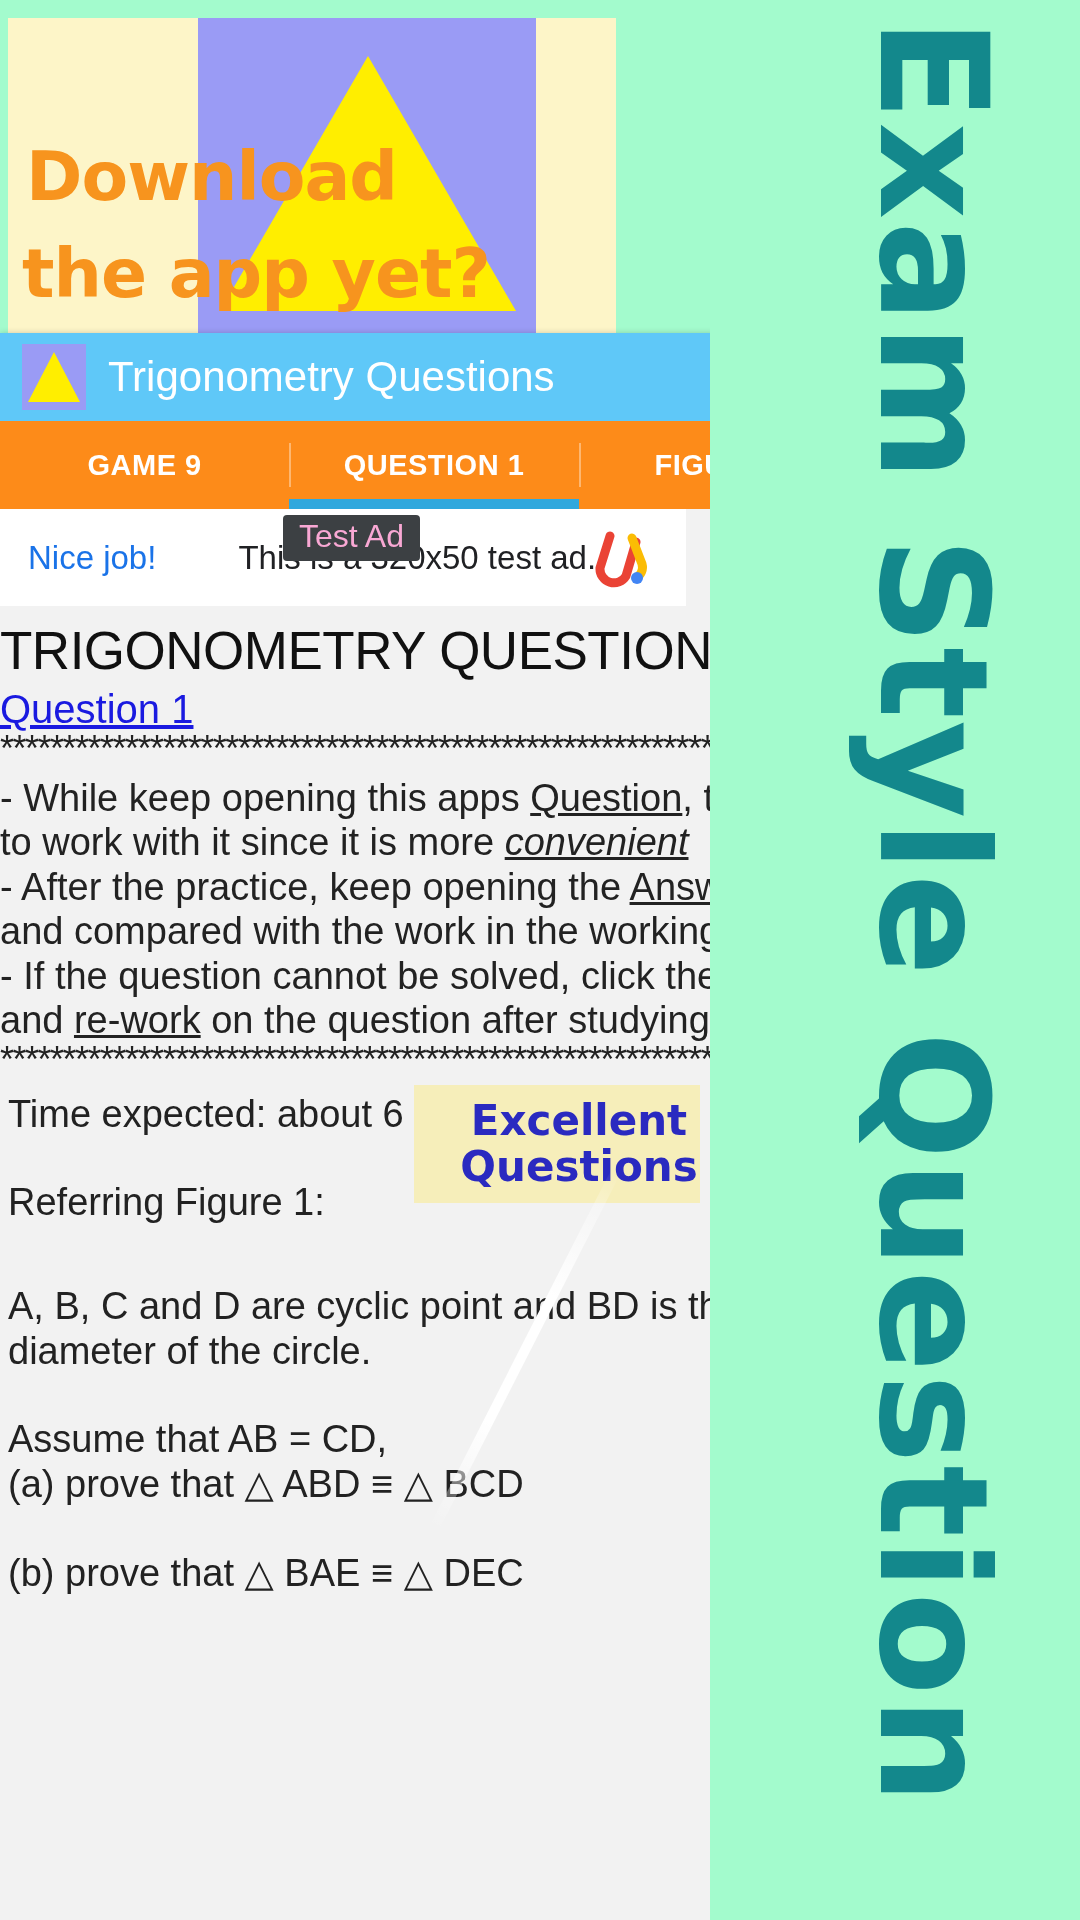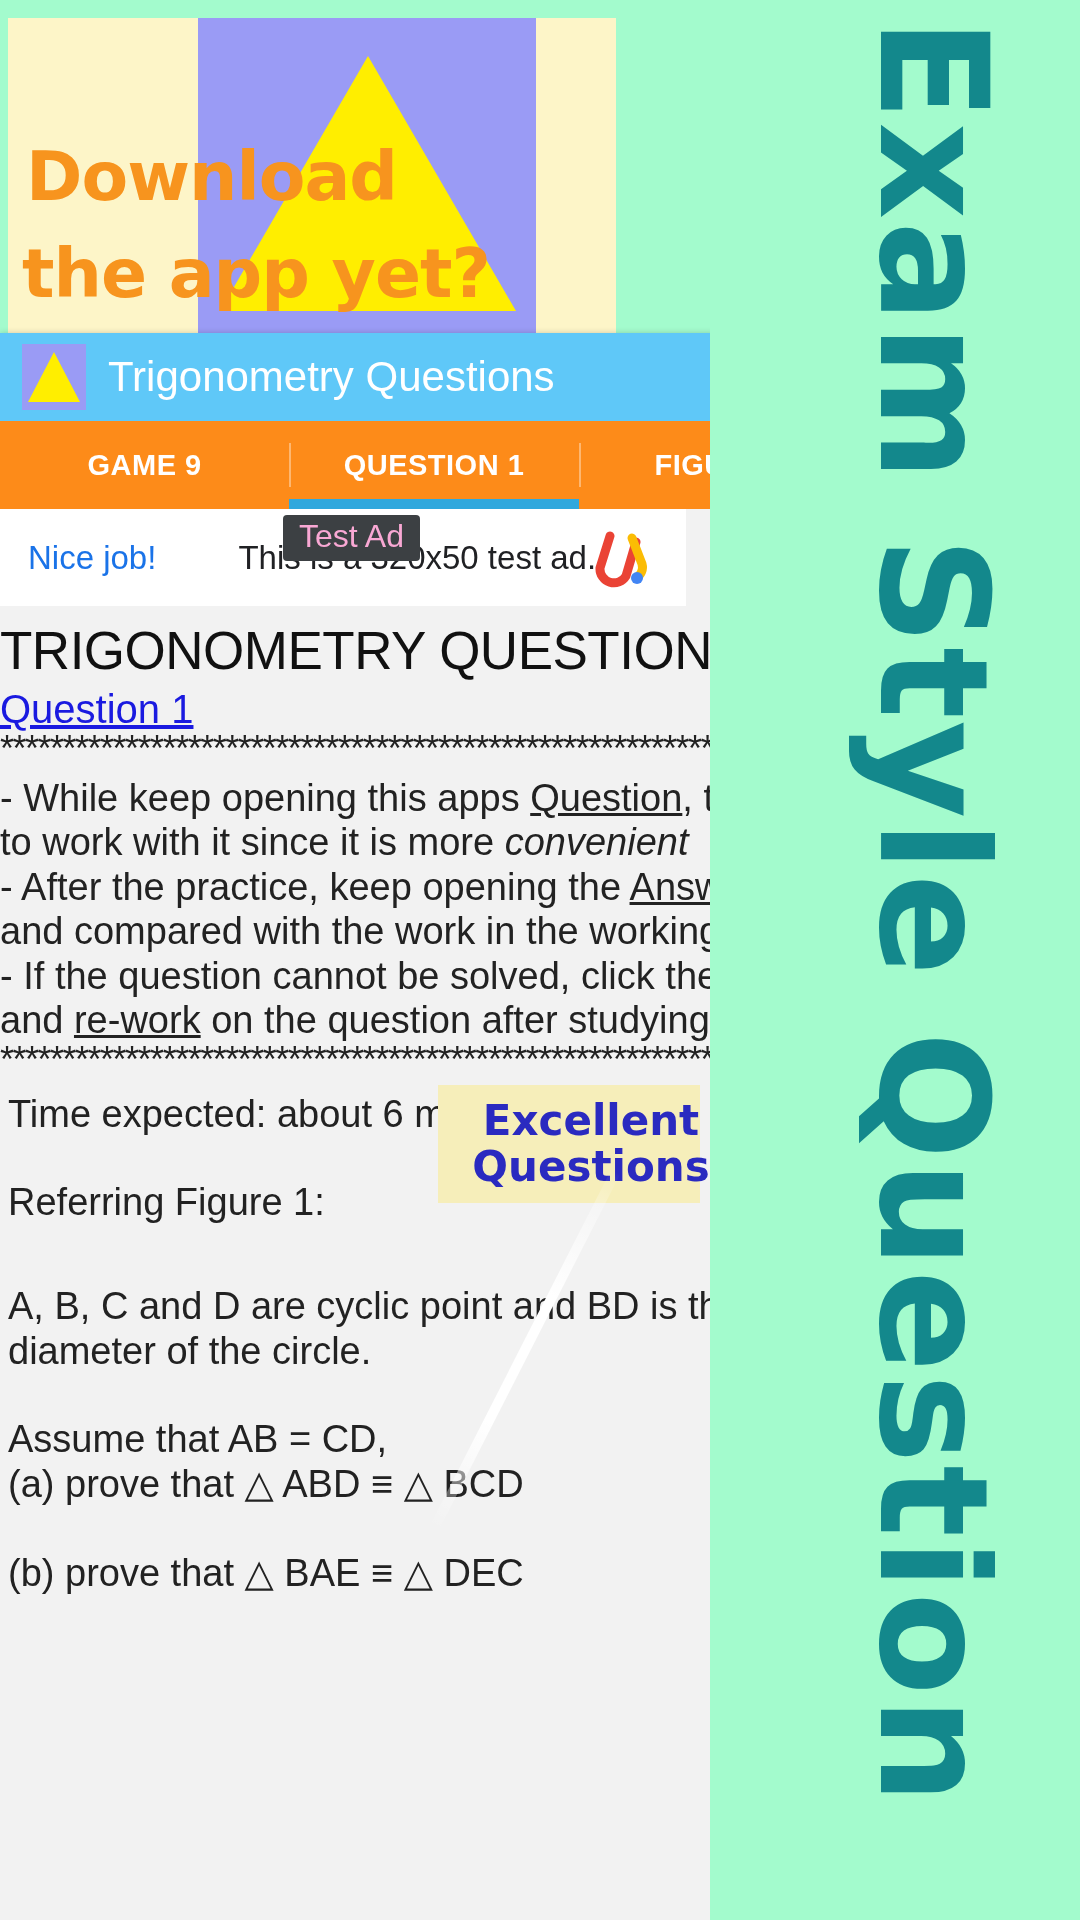--- a/index.html
+++ b/index.html
@@ -243,41 +243,41 @@
   }
   #instructions {
     margin-top: 10px;
     font-size: 38px;
     color: #222;
     line-height: 1.17;
   }
   #instructions p { margin-left: -4px; white-space: nowrap; }
   #instructions b { font-weight: normal; }
   #instructions u { text-decoration: underline; }
-  #instructions i { font-style: italic; }
+  #instructions i { font-style: italic; text-decoration: underline; }
 
   #meta-block {
     position: relative;
     margin-top: 16px;
   }
   #time-expected {
     font-size: 38px;
     color: #222;
     margin-left: 4px;
   }
   #referring {
     font-size: 38px;
     color: #222;
     margin: 45px 0 0 4px;
   }
   #excellent-box {
     position: absolute;
     right: 164px;
     top: -8px;
-    width: 262px;
+    width: 286px;
     height: 118px;
     background: #f6eeba;
     display: flex;
     flex-direction: column;
     justify-content: center;
     align-items: center;
     line-height: 1.08;
     padding-left: 44px;
   }
   #excellent-box div {

